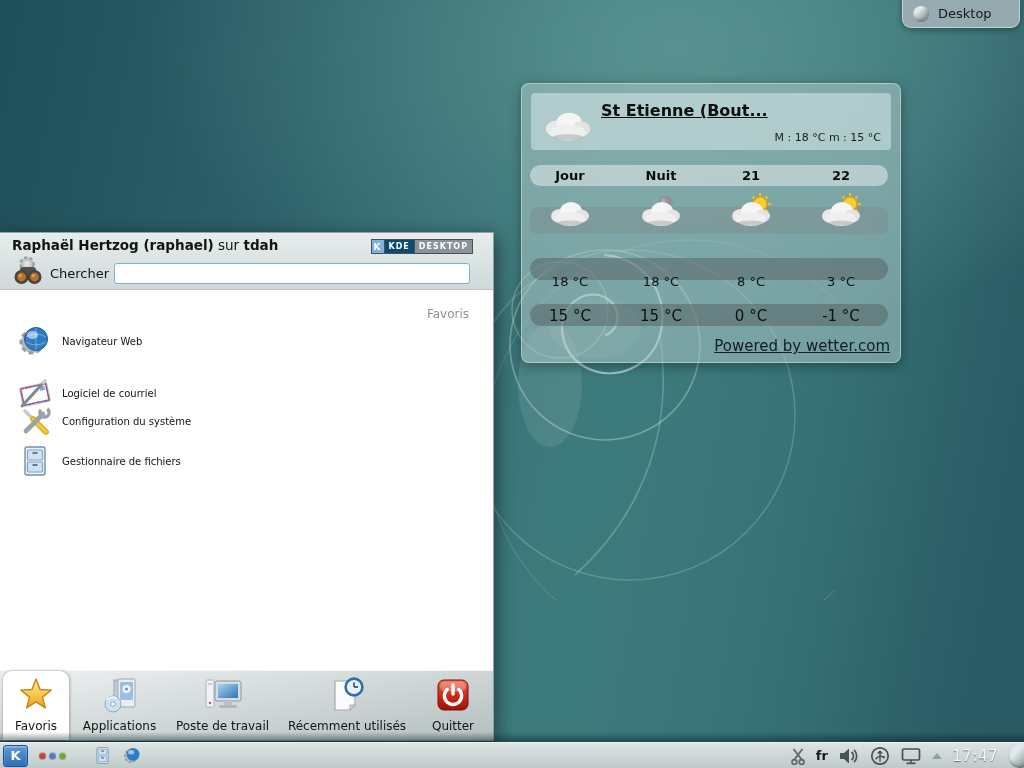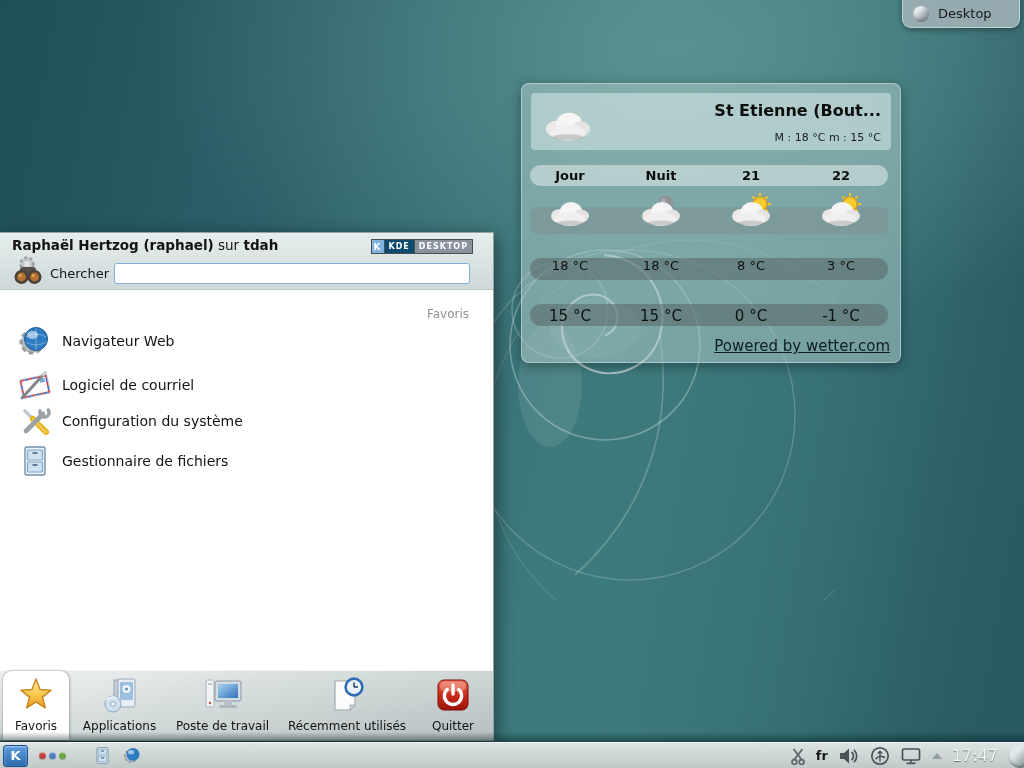--- a/index.html
+++ b/index.html
@@ -27,31 +27,31 @@
     background:linear-gradient(135deg,#e4eaec 30%,#97a3a8 70%); box-shadow:inset 0 -2px 3px rgba(0,0,0,0.25); }
   .folder-widget .label { font-size:13px; color:#16181a; padding-bottom:1px; }
 
   
   .weather { position:absolute; left:521px; top:83px; width:380px; height:280px;
     background:rgba(172,198,199,0.55); border:1px solid rgba(232,242,242,0.45);
     border-radius:8px; box-shadow:0 3px 12px rgba(0,0,0,0.35); }
   .weather .hdrbox { position:absolute; left:9px; top:9px; right:9px; height:57px;
     background:rgba(224,238,238,0.50); border-radius:4px; }
   .weather .hdr-cloud { position:absolute; left:8px; top:8px; }
-  .weather .title { position:absolute; left:70px; top:8px; right:10px; text-align:right;
-    font-size:16px; font-weight:bold; color:#0c0e0e; }
+  .weather .title { position:absolute; left:70px; top:8px; right:10px; text-align:left;
+    font-size:16px; font-weight:bold; color:#0c0e0e;text-decoration:underline; }
   .weather .minmax { position:absolute; right:10px; top:38px; font-size:11px; color:#1a1d1d; }
   .wbar { position:absolute; left:8px; right:12px; border-radius:11px; }
   .wbar.cols { top:81px; height:21px; background:rgba(206,221,221,0.70); }
   .wbar.icons { top:123px; height:27px; background:rgba(126,140,142,0.45); border-radius:7px; }
   .wbar.t1 { top:174px; height:22px; background:rgba(90,102,104,0.55); }
   .wbar.t2 { top:220px; height:22px; background:rgba(90,102,104,0.55); }
   .wcell { position:absolute; width:90px; text-align:center; }
   .wcell.head { top:84px; font-size:13px; font-weight:bold; color:#0a0c0c; }
-  .wcell.temp1 { top:174px; font-size:13px; color:#0e1010; }
+  .wcell.temp1 { top:190px; font-size:13px; color:#0e1010; }
   .wcell.temp2 { top:223px; font-size:15px; color:#0e1010; }
   .wicon { position:absolute; top:108px; width:90px; display:flex; justify-content:center; }
   .c0 { left:3px;text-align:center; } .c1 { left:94px; } .c2 { left:184px; } .c3 { left:274px; }
   .weather .credit { position:absolute; right:10px; top:253px; font-size:15px;
     color:#101e24; text-decoration:underline; cursor:pointer; }
 
   
   .kickoff { position:absolute; left:0; top:232px; width:494px; height:509px;
     background:#fff; border:1px solid #96a0a2; border-left:none;
     box-shadow:3px 4px 16px rgba(0,0,0,0.45); }
@@ -67,21 +67,21 @@
   .ko-badge .b-kde { background:#0c4a6e; }
   .ko-badge .b-desk { background:#8a929c; }
   .ko-search-icon { position:absolute; left:12px; top:23px; }
   .ko-search-label { position:absolute; left:50px; top:33px; font-size:13px; color:#141414; }
   .ko-search-input { position:absolute; left:114px; top:30px; width:356px; height:21px;
     border:1px solid #7fb0d4; border-radius:3px; background:#fff; font-size:13px;
     padding:0 4px; outline:none; font-family:inherit; }
   .ko-section { position:absolute; right:24px; top:74px; font-size:12px; color:#8e9192; }
   .ko-item { position:absolute; left:0; width:100%; height:40px; cursor:pointer;
     display:flex; align-items:center; gap:10px; padding-left:18px; }
-  .ko-item .lbl { font-size:14px; color:#141414; }
+  .ko-item .lbl { font-size:10px; color:#141414; }
   .ko-tabbar { position:absolute; left:0; right:0; top:437px; bottom:0;
     background:linear-gradient(170deg,#eef1f1 0%,#d4dbdb 45%,#b5bfbf 100%);
     border-top:1px solid #f4f7f7; }
   .ko-tab { position:absolute; top:0; height:100%; cursor:pointer; text-align:center; }
   .ko-tab .ticon { position:absolute; top:5px; left:50%; transform:translateX(-50%); }
   .ko-tab .tlbl { position:absolute; bottom:7px; width:100%; font-size:12px; color:#141414; }
   .ko-tab.active { background:#fff; border-radius:9px 9px 0 0;
     box-shadow:1px 0 3px rgba(0,0,0,0.25), -1px 0 3px rgba(0,0,0,0.15); }
 
   
@@ -249,21 +249,21 @@
       <svg width="34" height="34" viewBox="0 0 34 34">
         <circle cx="14" cy="18" r="11" fill="#b4babe" stroke="#969ca0" stroke-width="3" stroke-dasharray="4.5 3.5"></circle>
         <circle cx="18" cy="15" r="11.5" fill="#2e7cc2"></circle>
         <circle cx="18" cy="15" r="11.5" fill="none" stroke="#1c5a96" stroke-width="1"></circle>
         <ellipse cx="14.5" cy="11" rx="5.5" ry="4" fill="rgba(255,255,255,0.55)"></ellipse>
         <path d="M8,13 q10,-6 20,0 M8,18 q10,6 20,0 M18,3.5 v23" fill="none" stroke="rgba(255,255,255,0.35)" stroke-width="1"></path>
       </svg>
       <span class="lbl">Navigateur Web</span>
     </div>
 
-    <div class="ko-item" style="top:132px;text-align:right;">
+    <div class="ko-item" style="top:140px;text-align:right;">
       <svg width="34" height="34" viewBox="0 0 34 34">
         <g transform="rotate(-12 17 19)">
           <rect x="3" y="9" width="28" height="19" rx="1.5" fill="#fdfdfd" stroke="#c4c8cc" stroke-width="1"></rect>
           <rect x="4.2" y="10.2" width="25.6" height="16.6" fill="none" stroke="#d04848" stroke-width="1.6" stroke-dasharray="4 4"></rect>
           <rect x="4.2" y="10.2" width="25.6" height="16.6" fill="none" stroke="#4868c0" stroke-width="1.6" stroke-dasharray="4 4" stroke-dashoffset="4"></rect>
           <rect x="23" y="12" width="5" height="4" fill="#7aa8d8"></rect>
         </g>
         <line x1="4" y1="30" x2="26" y2="6" stroke="#83888c" stroke-width="3" stroke-linecap="round"></line>
         <line x1="25" y1="7" x2="27.5" y2="4.5" stroke="#c8cccf" stroke-width="3" stroke-linecap="round"></line>
       </svg>

